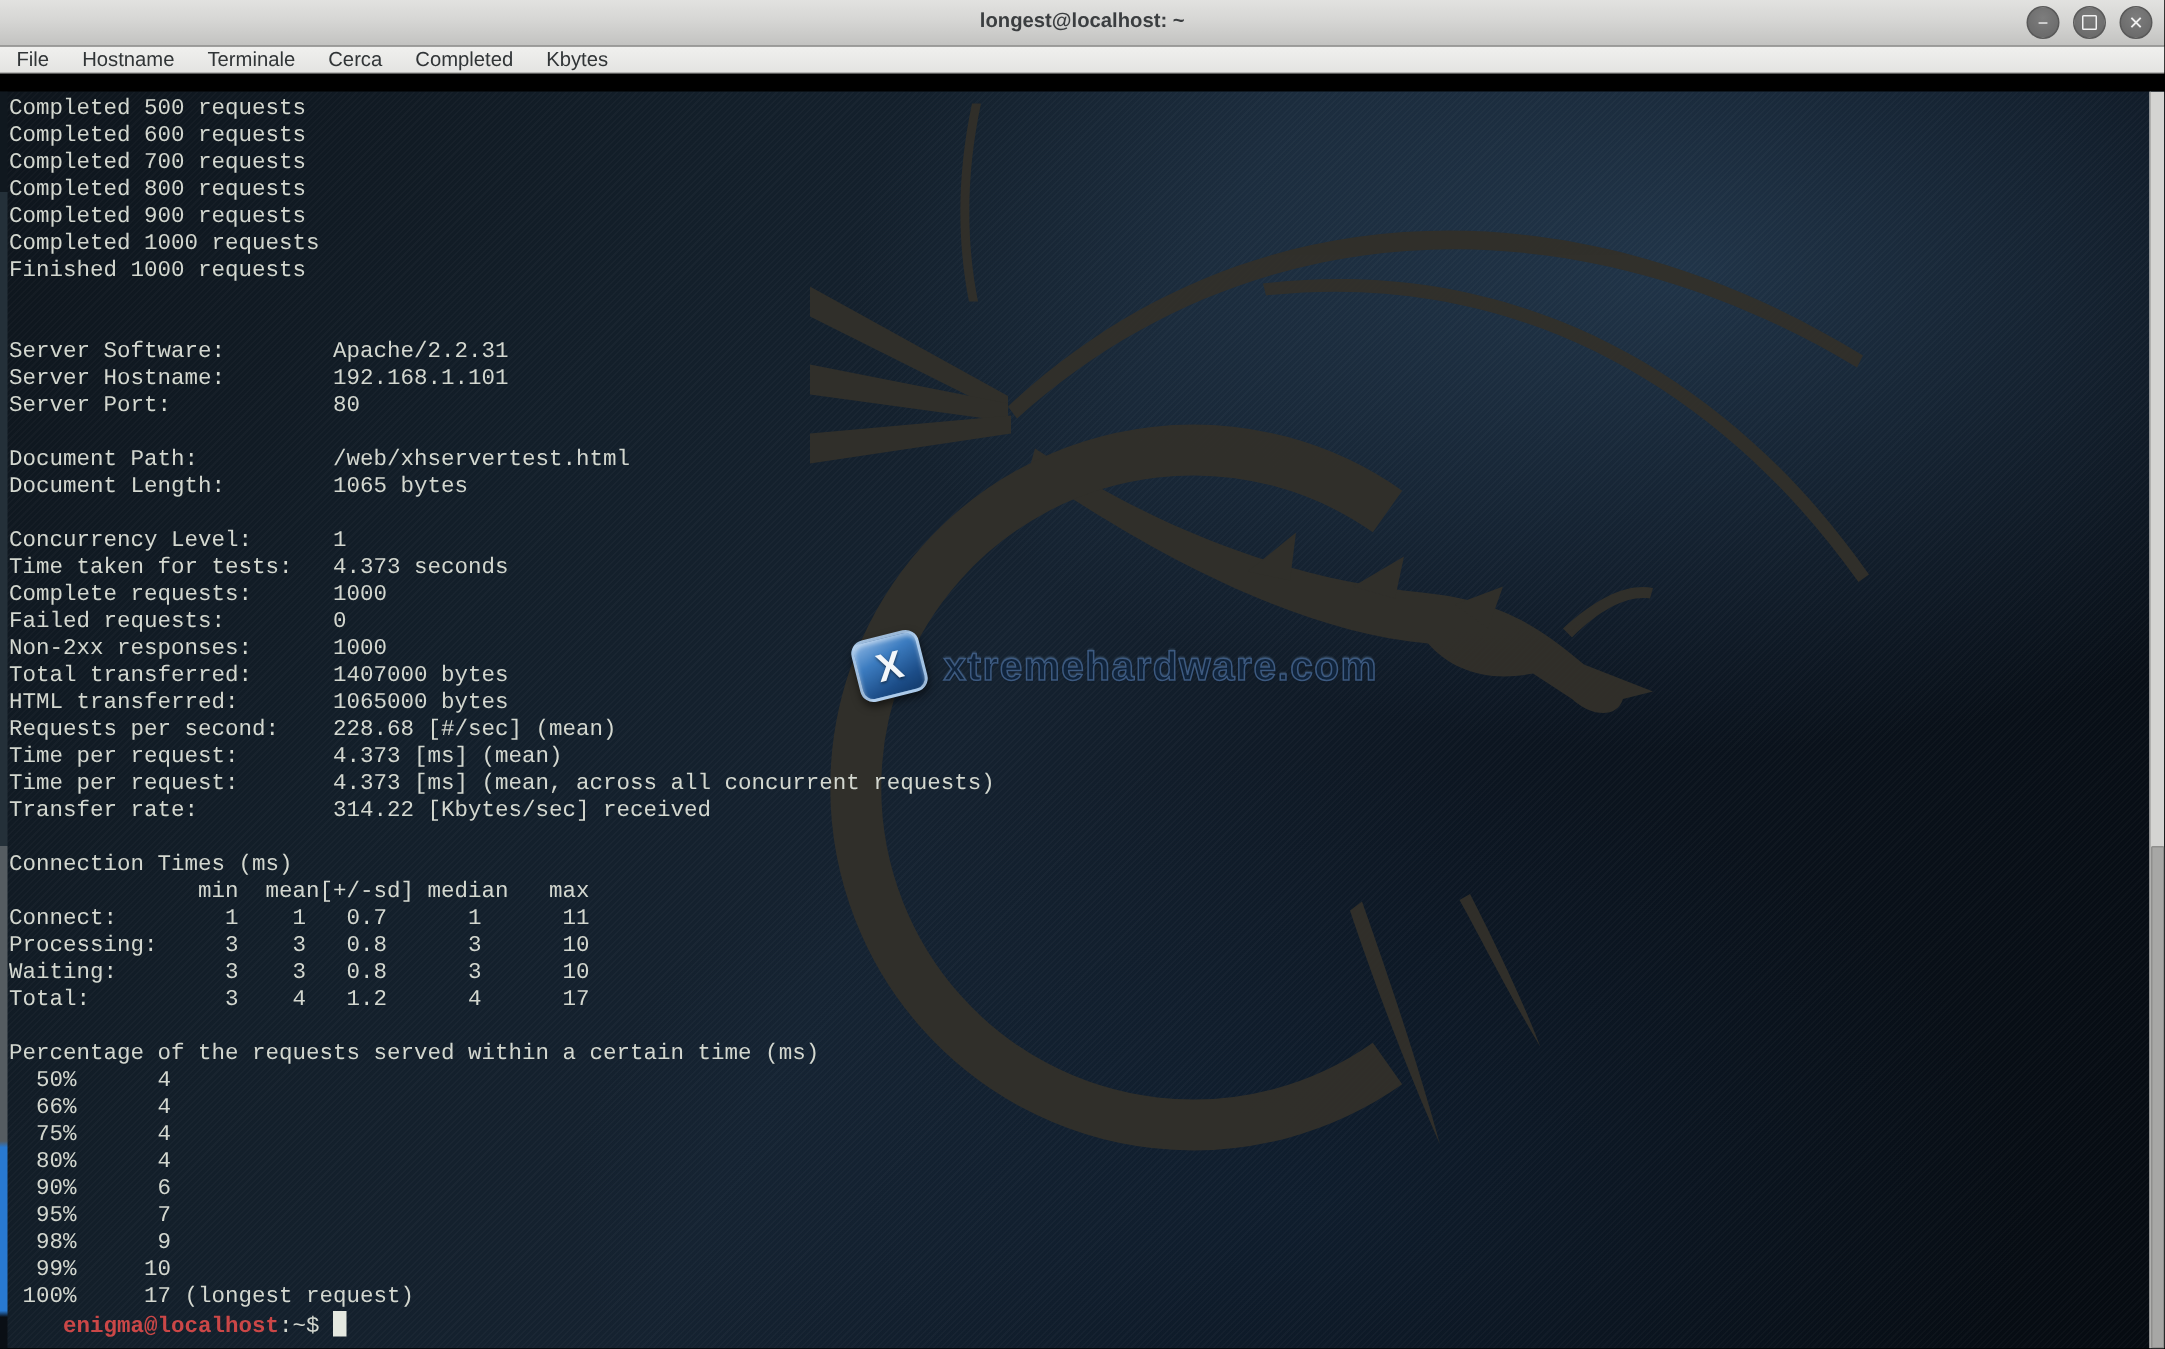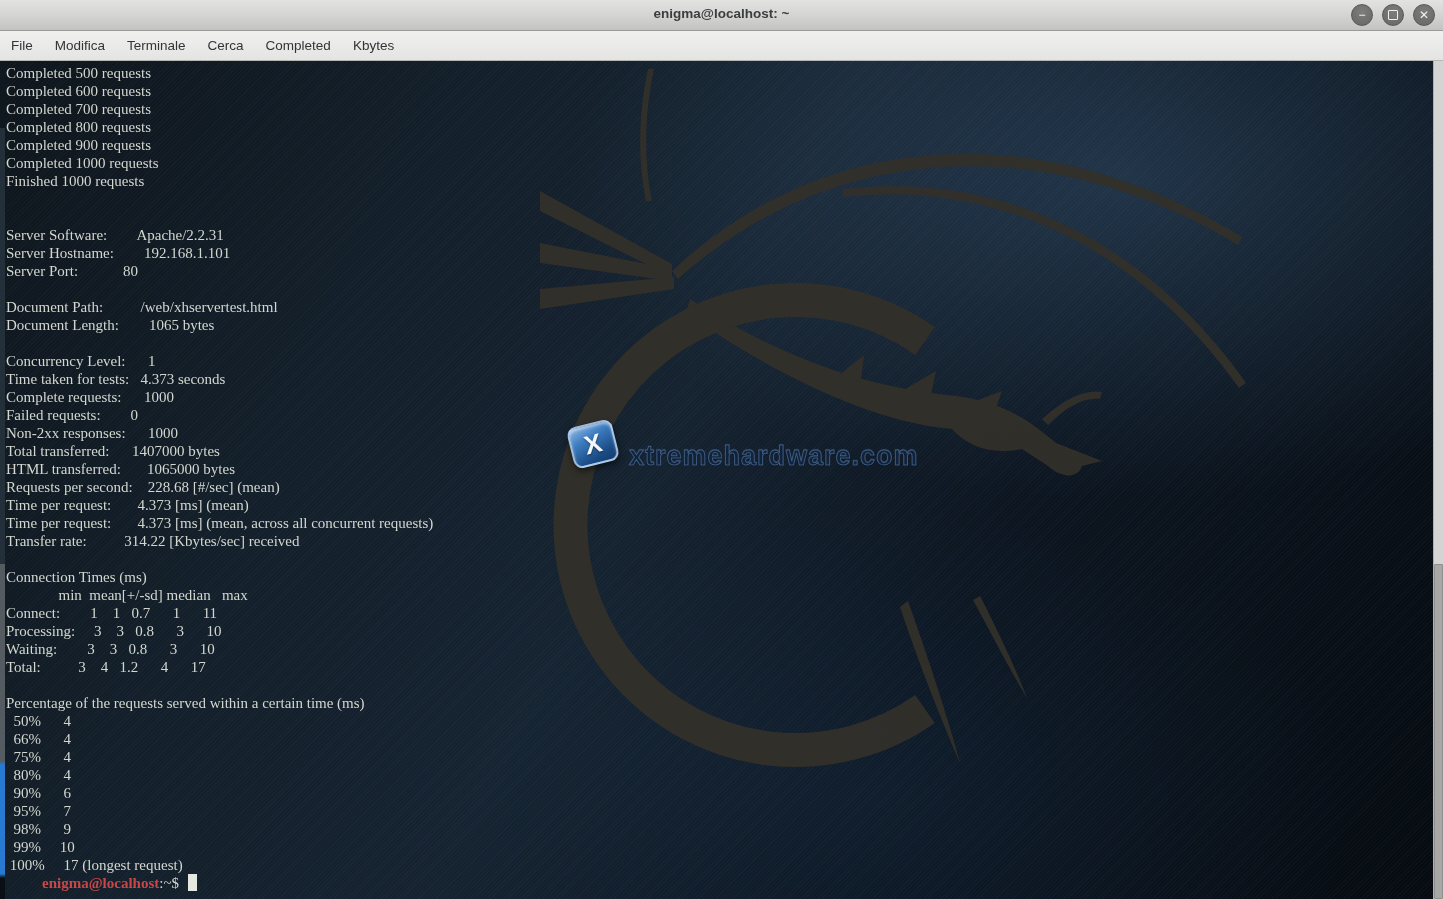--- a/index.html
+++ b/index.html
@@ -22,21 +22,21 @@
   .win-btn{
     width:22px;height:22px;border-radius:50%;
     background:radial-gradient(circle at 50% 35%,#7d7d7d,#666);
     border:1px solid #595959;box-sizing:border-box;
     display:flex;align-items:center;justify-content:center;
     color:#f2f2f2;font-size:12px;line-height:1;cursor:default;
   }
   .max-glyph{width:8px;height:8px;border:1.5px solid #f2f2f2;border-radius:1px;display:block;}
   
   .menubar{
-    position:absolute;left:0;top:31px;width:1443px;height:30px;
+    position:absolute;left:0;top:31px;width:1443px;height:18px;
     background:linear-gradient(#f0f0ee,#e4e4e2);
     border-bottom:1px solid #b6b6b4;box-sizing:border-box;
     display:flex;align-items:center;padding-left:0;
   }
   .menu-item{
     padding:0 11px;font-size:13.5px;color:#313537;line-height:29px;cursor:default;
   }
   
   .terminal{
     position:absolute;left:0;top:61px;width:1443px;height:838px;overflow:hidden;
@@ -59,69 +59,68 @@
     border:2px solid rgba(190,215,240,0.8);box-sizing:border-box;
     box-shadow:0 3px 6px rgba(0,0,0,0.55), inset 0 2px 3px rgba(255,255,255,0.45);
     display:flex;align-items:center;justify-content:center;
   }
   .wm-x{font-size:26px;font-weight:bold;color:#f2f6fa;text-shadow:0 1px 2px rgba(0,0,0,0.5);}
   .wm-text{
     position:absolute;left:629px;top:368px;
     font-size:27px;font-weight:bold;letter-spacing:1px;
     color:#10233a;-webkit-text-stroke:1px #3d5a80;
     text-shadow:0 1px 1px rgba(10,20,35,0.8), 0 -1px 1px rgba(130,170,210,0.25);
-    margin-top:12px;
   }
   
   .left-strip{
     position:absolute;left:0;top:0;width:5px;height:838px;
     background:linear-gradient(#10181f 0%,#10181f 8%,#243039 8%,#243039 60%,#555c61 60%,#555c61 83.5%,#2879d1 84%,#2879d1 97%,#0a0f15 97.5%,#0a0f15 100%);
   }
   .scrollbar{
     position:absolute;right:0;top:0;width:10px;height:838px;
     background:#d4d4d2;border-left:1px solid #b0b0ae;box-sizing:border-box;
   }
   .scroll-thumb{
     position:absolute;left:0;right:0;top:60%;bottom:0;
     background:#a7a7a5;border:1px solid #8f8f8d;box-sizing:border-box;border-radius:1px;
   }
   
   .screen-text{
     position:absolute;left:6px;top:3px;margin:0;
-    font-family:Liberation Serif, serif;
+    font-family:Liberation Mono, monospace;
     font-size:15px;line-height:18px;color:#d3d7cf;
     white-space:pre;
   }
   .prompt-user{color:#cb4747;font-weight:bold;padding-left:36px;}
   .cursor{
     display:inline-block;width:9px;height:17px;background:#e4e8e0;
     vertical-align:-3px;margin-left:9px;
   }
 </style>
 </head>
 <body>
 
 <div class="titlebar">
-  <div class="title-text">enigma@localhost: ~</div>
+  <div class="title-text">longest@localhost: ~</div>
   <div class="win-buttons">
     <div class="win-btn">
       <span>−</span>
     </div>
     <div class="win-btn">
       <span class="max-glyph"></span>
     </div>
     <div class="win-btn">
       <span>✕</span>
     </div>
   </div>
 </div>
 
 <div class="menubar">
   <div class="menu-item">File</div>
-  <div class="menu-item">Modifica</div>
+  <div class="menu-item">Hostname</div>
   <div class="menu-item">Terminale</div>
   <div class="menu-item">Cerca</div>
   <div class="menu-item">Completed</div>
   <div class="menu-item">Kbytes</div>
 </div>
 
 <div class="terminal">
   <div class="pinstripes"></div>
 
   <svg class="dragon" width="720" height="720" viewBox="0 0 720 720">

